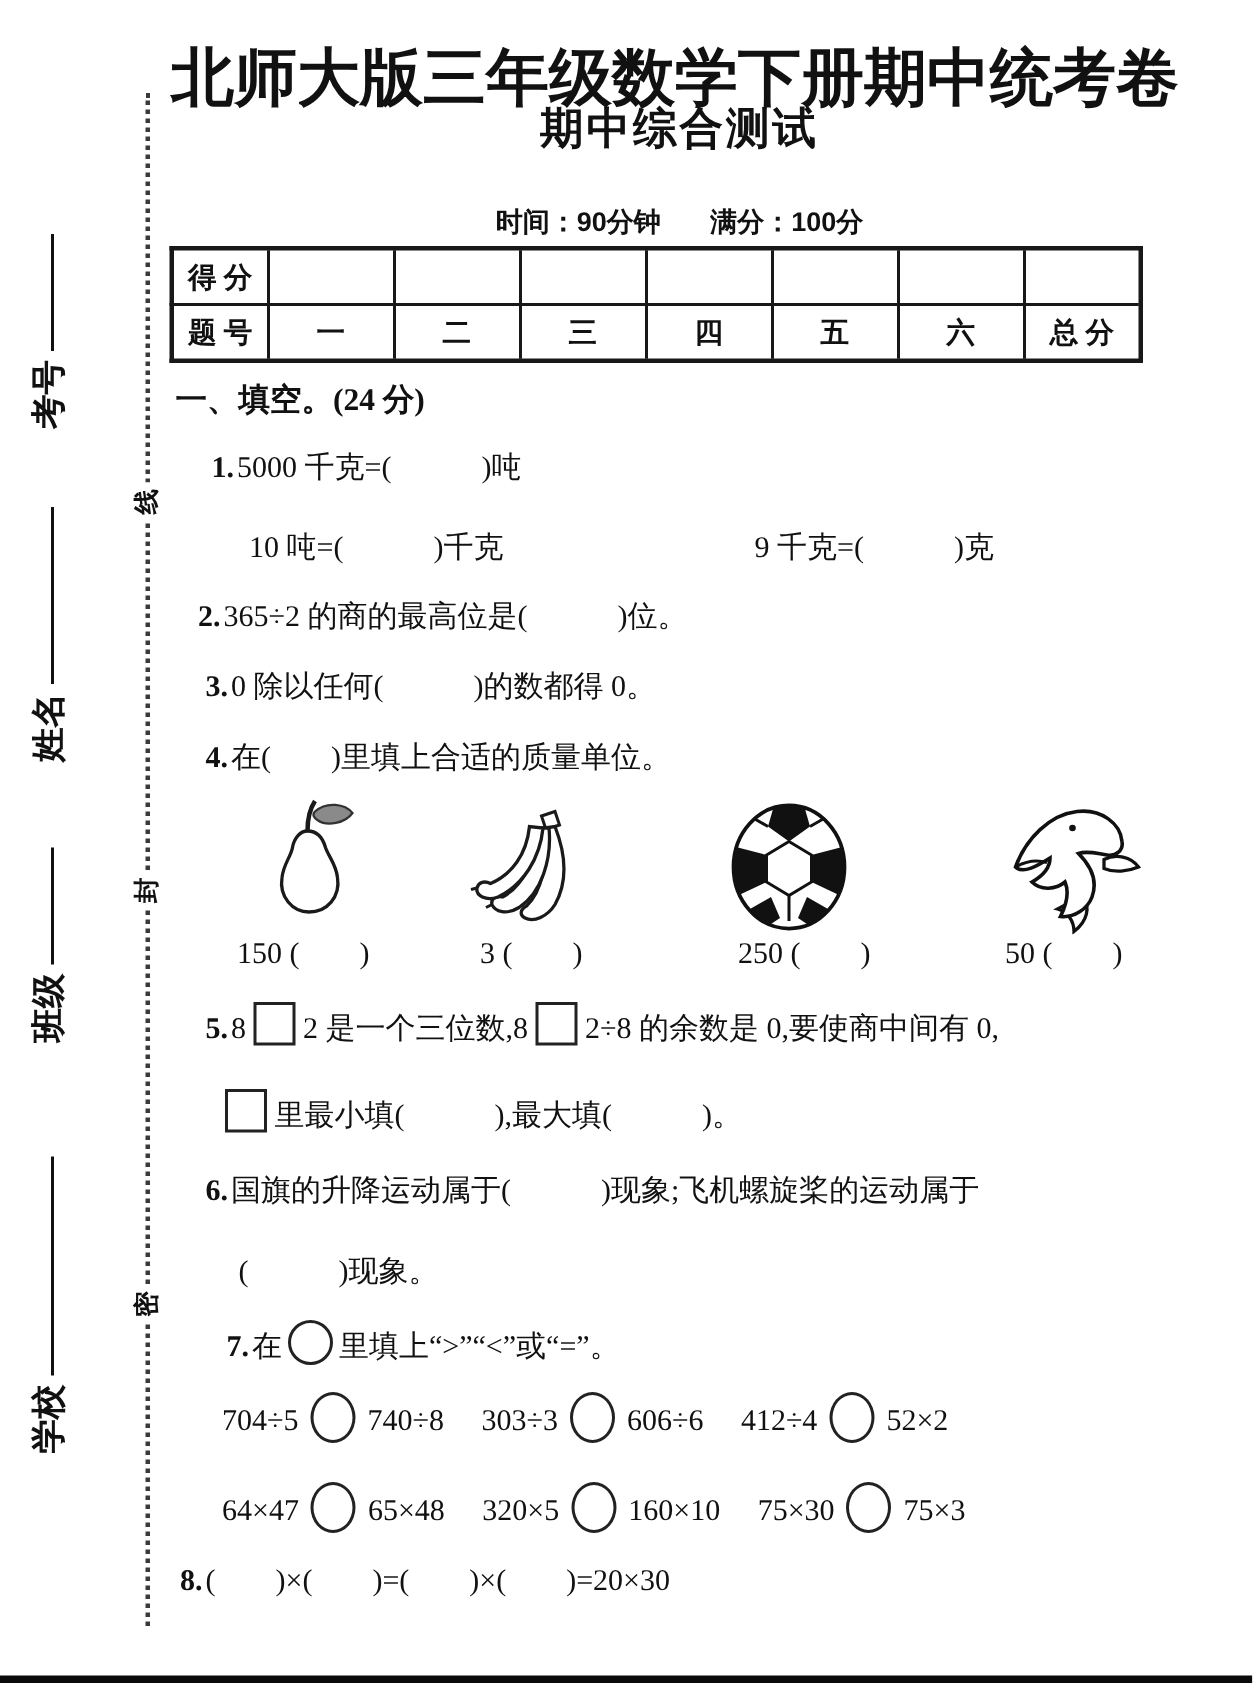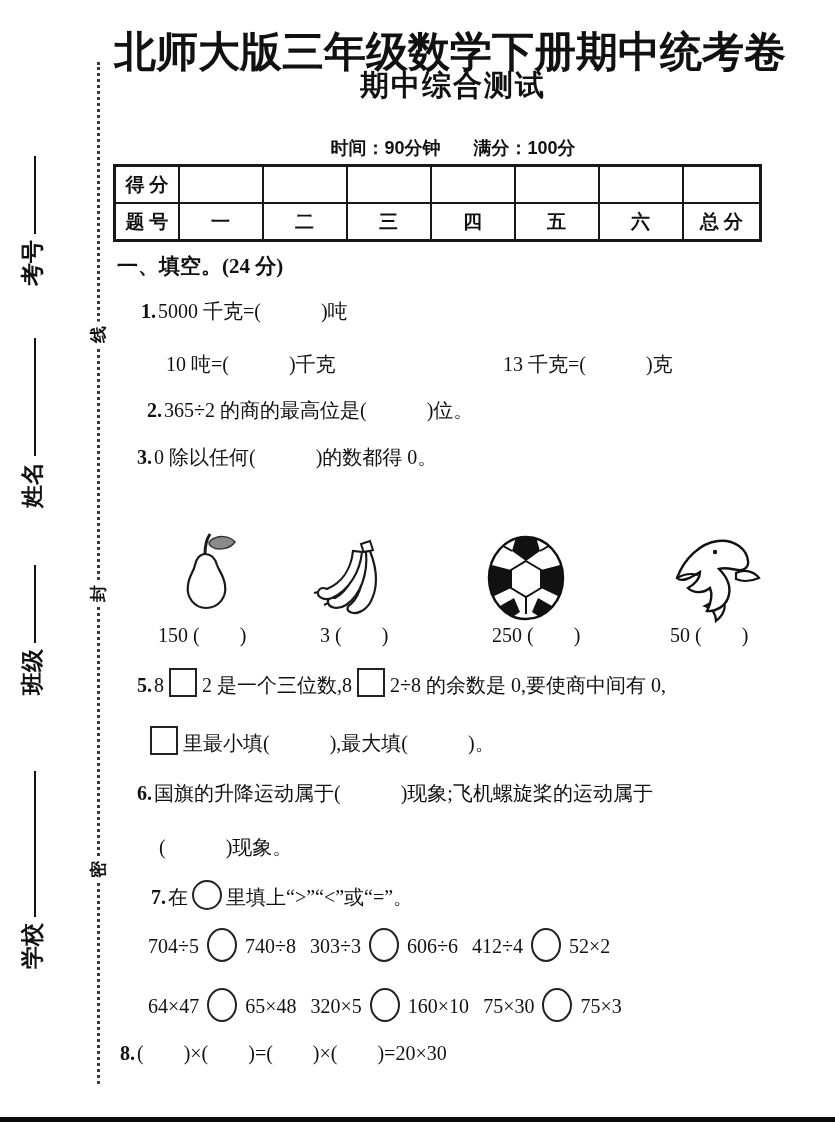--- a/index.html
+++ b/index.html
@@ -35,21 +35,21 @@
     font-size:19px;font-weight:600;padding:0;}
   
   .sect{position:absolute;font-size:21px;font-weight:bold;}
   .q{position:absolute;font-size:20px;white-space:nowrap;}
   .qno{font-weight:bold;margin-right:2px;}
   .blankbox{display:inline-block;width:24px;height:25px;border:2px solid #222;
     margin:0 5px;vertical-align:-5px;background:#fff;}
   .circ{display:inline-block;width:26px;height:30px;border:2px solid #222;
     border-radius:50%;margin:0 8px;vertical-align:-9px;background:#fff;}
   .circ.small{width:26px;height:26px;vertical-align:-6px;margin:0 4px;}
-  .cmprow{position:absolute;display:flex;gap:14px;font-size:20px;white-space:nowrap;}
+  .cmprow{position:absolute;display:flex;gap:25px;font-size:20px;white-space:nowrap;}
   .icon-box{position:absolute;}
   .bottom-bar{position:absolute;left:0;bottom:0;width:100%;height:5px;background:#0a0a0a;}
 </style>
 </head>
 <body>
 
 <div class="page">
 
   <div class="seal-line"></div>
   <div class="seal-char" style="top:320px;">线</div>
@@ -113,28 +113,31 @@
 
   <div class="sect" style="left:117px;top:252px;">一、填空。(24 分)</div>
 
   <div class="q" style="left:141px;top:298px;">
     <span class="qno">1.</span><span>5000 千克=(　　　)吨</span>
   </div>
   <div class="q" style="left:166px;top:351px;">
     <span>10 吨=(　　　)千克</span>
   </div>
   <div class="q" style="left:503px;top:351px;">
-    <span>13 千克=(　　　)克</span>
-  </div>
-
-  <div class="q" style="left:147px;top:397px;text-align:right;">
+    <span>9 千克=(　　　)克</span>
+  </div>
+
+  <div class="q" style="left:132px;top:397px;text-align:right;">
     <span class="qno">2.</span><span>365÷2 的商的最高位是(　　　)位。</span>
   </div>
   <div class="q" style="left:137px;top:444px;">
     <span class="qno">3.</span><span>0 除以任何(　　　)的数都得 0。</span>
+  </div>
+  <div class="q" style="left:137px;top:491px;">
+    <span class="qno">4.</span><span>在(　　)里填上合适的质量单位。</span>
   </div>
 
   <div class="icon-box" style="left:176px;top:528px;">
     <svg width="62" height="94" viewBox="0 0 62 94">
       <path d="M29 26 C29 19 30 12 34 6" fill="none" stroke="#1a1a1a" stroke-width="3"></path>
       <path d="M34 13 C42 6 54 8 59 14 C54 21 42 23 36 19 C33 17 32 15 34 13 Z" fill="#8a8a8a" stroke="#333" stroke-width="1.5"></path>
       <path d="M29 26 C24 26 20 31 19 37 C18 43 13 48 12 57 C10 70 19 80 30 80 C42 80 51 70 49 57 C48 48 43 43 41 37 C39 30 35 26 29 26 Z" fill="#fff" stroke="#1a1a1a" stroke-width="2.2"></path>
     </svg>
   </div>
   <div class="icon-box" style="left:313px;top:537px;">

